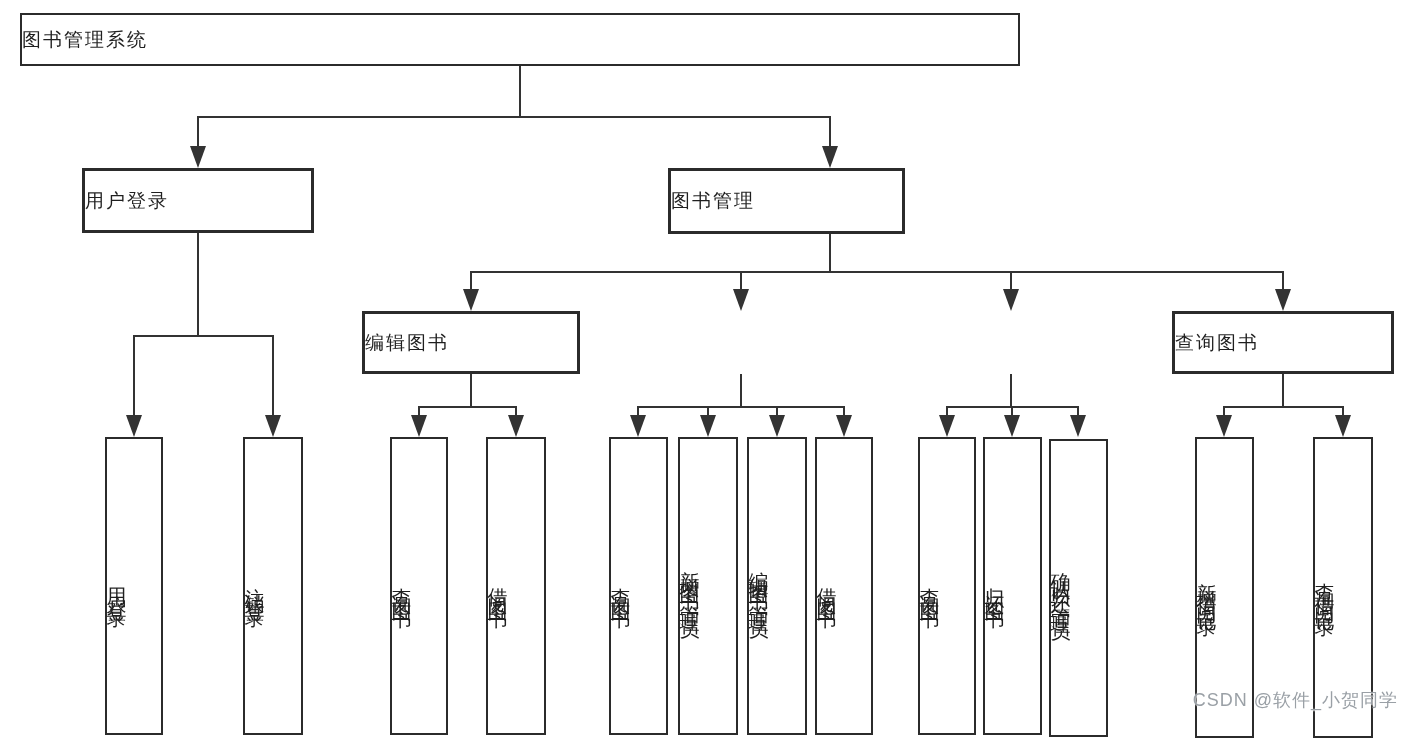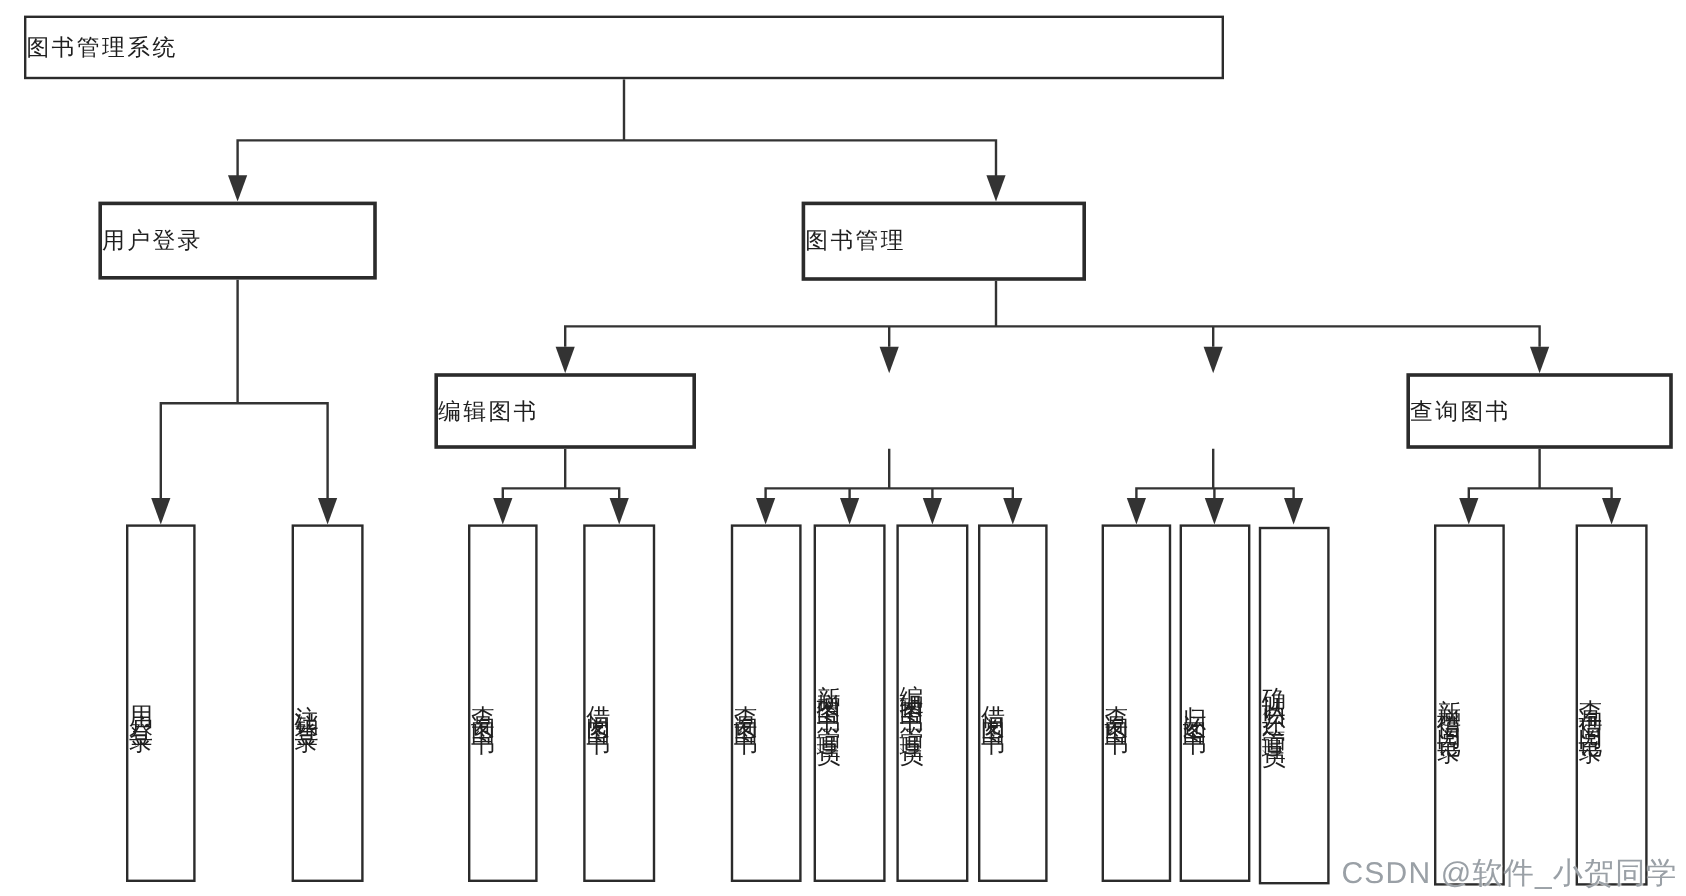--- a/index.html
+++ b/index.html
@@ -38,23 +38,23 @@
     text-orientation: mixed;
     font-size: 20px;
     line-height: 1;
     letter-spacing: 7px;
     color: var(--text, #1f1f1f);
     white-space: nowrap;
   }
   .watermark {
     position: absolute;
     right: 7px;
-    top: 711px;
+    top: 688px;
     z-index: 2;
-    font-size: 25px;
+    font-size: 18px;
     letter-spacing: 1px;
     color: var(--watermark, #9aa0a6);
     text-shadow: 0 0 2px rgba(255,255,255,0.9), 1px 1px 0 rgba(255,255,255,0.5);
     white-space: nowrap;
   }
 </style>
 </head>
 <body>
 
 <div class="canvas">

